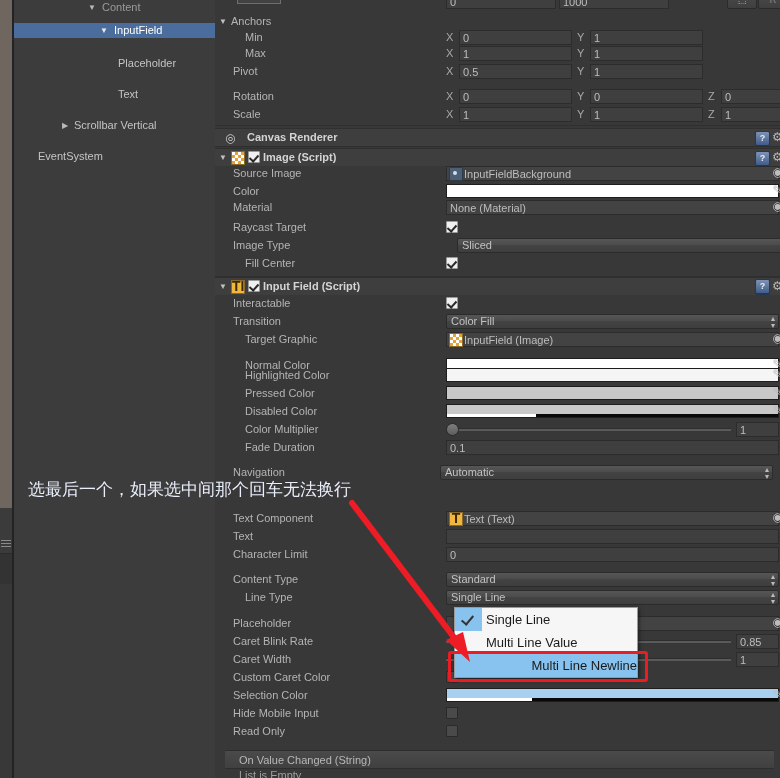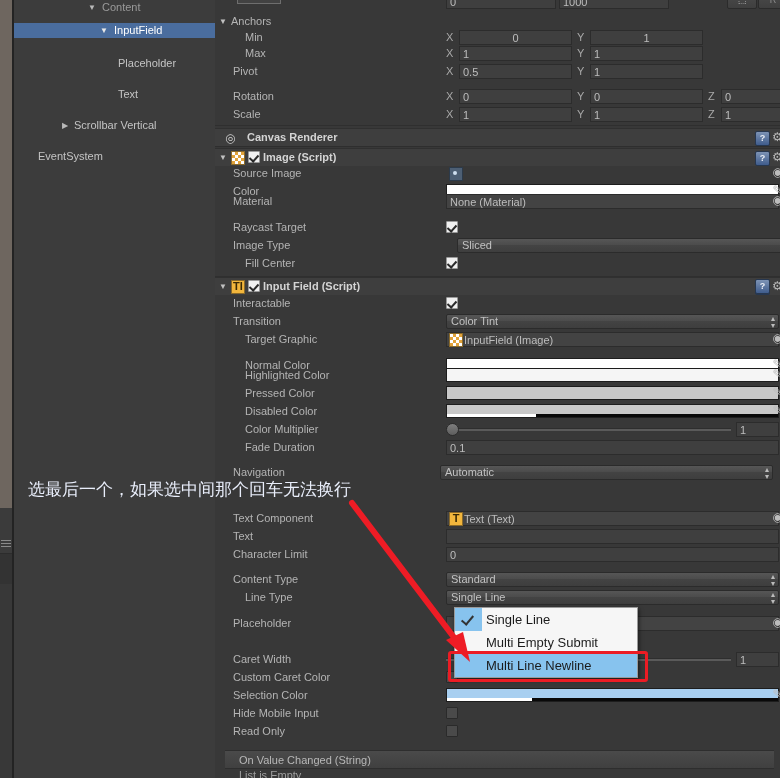--- a/index.html
+++ b/index.html
@@ -81,32 +81,32 @@
   .icon-eye{position:absolute;color:#cfcfcf;font-size:12px;}
 
   .img-ico{position:absolute;width:12px;height:12px;border:1px solid #8a6a2a;
      background:
        linear-gradient(45deg,#e2a33a 25%,transparent 25%) 0 0/6px 6px,
        linear-gradient(-45deg,#e2a33a 25%,transparent 25%) 0 3px/6px 6px,
        linear-gradient(45deg,transparent 75%,#e2a33a 75%) 3px -3px/6px 6px,
        linear-gradient(-45deg,transparent 75%,#e2a33a 75%) -3px 0/6px 6px,
        #fff;}
   .tmp-ico{position:absolute;width:12px;height:12px;background:#f2b63c;border:1px solid #8a6a2a;
-     color:#3a2a05;font-size:11px;font-weight:bold;line-height:11px;text-align:center;}
+     color:#3a2a05;font-size:14px;font-weight:bold;line-height:11px;text-align:center;}
   .sprite-ico{position:absolute;width:12px;height:12px;background:#4d5f74;border:1px solid #2c3a4a;}
   .sprite-ico:after{content:"";position:absolute;left:3px;top:3px;width:4px;height:4px;border-radius:50%;background:#cfe0f0;}
 
   .sep{position:absolute;left:0;width:565px;height:1px;background:#2f2f2f;}
 
   
   #dropdown{position:absolute;left:454px;top:607px;width:182px;height:69px;
      background:#f6f6f6;border:1px solid #9a9a9a;box-shadow:1px 2px 4px rgba(0,0,0,.55);z-index:40;}
   #dropdown .ditem{position:relative;height:23px;line-height:23px;font-size:13px;color:#1b1b1b;
      padding-left:31px;white-space:nowrap;}
-  #dropdown .ditem.hl{background:#87c3ee;}
+  #dropdown .ditem.hl{background:#87c3ee;text-align:right;}
   #dropdown .tickbox{position:absolute;left:0;top:0;width:27px;height:23px;background:#87c3ee;}
   #dropdown .tickbox:after{content:"";position:absolute;left:9px;top:5px;width:5px;height:10px;
      border:solid #333;border-width:0 2px 2px 0;transform:rotate(40deg);}
 
   
   #hl-box{position:absolute;left:448px;top:651px;width:194px;height:25px;
      border:3px solid #ec1c24;border-radius:3px;z-index:60;pointer-events:none;}
   #arrow{position:absolute;left:0;top:0;width:780px;height:778px;z-index:55;pointer-events:none;}
   #cn-note{position:absolute;left:28px;top:478px;z-index:50;font-size:17px;color:#e9eefb;
      font-family:"DejaVu Sans","Liberation Sans",sans-serif;white-space:nowrap;}
@@ -154,21 +154,21 @@
     <div class="field" style="left:344px;top:-6px;width:110px;">1000</div>
     <div class="btn" style="left:512px;top:-8px;width:30px;height:17px;line-height:15px;font-size:9px;">⬚</div>
     <div class="btn" style="left:543px;top:-8px;width:30px;height:17px;line-height:15px;font-size:9px;color:#8d8d8d;">R</div>
     <div style="position:absolute;left:22px;top:-12px;width:42px;height:14px;border:1px solid #6e6e6e;background:#424242;"></div>
 
     <div class="prop" style="top:14px;">
       <span class="foldout" style="left:4px;top:3px;">▼</span>
       <span class="plabel" style="left:16px;">Anchors</span>
     </div>
 
-    <div class="prop" style="top:30px;text-align:center;">
+    <div class="prop" style="top:30px;">
       <span class="plabel i2">Min</span>
       <span class="axis" style="left:231px;">X</span>
       <span class="field" style="left:244px;top:0;width:113px;">0</span>
       <span class="axis" style="left:362px;">Y</span>
       <span class="field" style="left:375px;top:0;width:113px;">1</span>
     </div>
 
     <div class="prop" style="top:46px;">
       <span class="plabel i2">Max</span>
       <span class="axis" style="left:231px;">X</span>
@@ -219,31 +219,34 @@
       <span class="foldout" style="left:4px;top:4px;">▼</span>
       <span class="img-ico" style="left:16px;top:2px;"></span>
       <span class="chk on" style="left:33px;top:2px;"></span>
       <span class="comp-title" style="left:48px;top:2px;">Image (Script)</span>
       <span class="icon-help" style="left:540px;top:2px;">?</span>
       <span class="icon-gear" style="left:556px;top:2px;">⚙</span>
     </div>
 
     <div class="prop" style="top:166px;">
       <span class="plabel i1">Source Image</span>
+      <span class="field obj" style="left:231px;top:0;width:333px;padding-left:17px;">
+        <span>InputFieldBackground</span>
+      </span>
       <span class="sprite-ico" style="left:234px;top:1px;"></span>
       <span class="icon-dot" style="left:556px;top:0;">◉</span>
     </div>
 
     <div class="prop" style="top:184px;">
       <span class="plabel i1">Color</span>
       <span class="swatch" style="left:231px;top:0;width:333px;background:#ffffff;"></span>
       <span class="icon-dot" style="left:556px;top:0;">✎</span>
     </div>
 
-    <div class="prop" style="top:194px;">
+    <div class="prop" style="top:200px;">
       <span class="plabel i1">Material</span>
       <span class="field obj" style="left:231px;top:0;width:333px;">None (Material)</span>
       <span class="icon-dot" style="left:556px;top:0;">◉</span>
     </div>
 
     <div class="prop" style="top:220px;">
       <span class="plabel i1">Raycast Target</span>
       <span class="chk on" style="left:231px;top:1px;"></span>
     </div>
 
@@ -275,21 +278,21 @@
     </div>
 
     <div class="prop" style="top:296px;">
       <span class="plabel i1">Interactable</span>
       <span class="chk on" style="left:231px;top:1px;"></span>
     </div>
 
     <div class="prop" style="top:314px;">
       <span class="plabel i1">Transition</span>
       <span class="popup" style="left:231px;top:0;width:333px;">
-        <span>Color Tint</span>
+        <span>Color Fill</span>
         <span class="arrows">
             <i>▴</i>
             <i>▾</i>
           </span>
       </span>
     </div>
 
     <div class="prop" style="top:332px;">
       <span class="plabel i2">Target Graphic</span>
       <span class="field obj" style="left:231px;top:0;width:333px;padding-left:17px;">
@@ -390,20 +393,27 @@
           </span>
       </span>
     </div>
 
     <div class="prop" style="top:616px;">
       <span class="plabel i1">Placeholder</span>
       <span class="field obj" style="left:231px;top:0;width:333px;"></span>
       <span class="icon-dot" style="left:556px;top:0;">◉</span>
     </div>
 
+    <div class="prop" style="top:634px;">
+      <span class="plabel i1">Caret Blink Rate</span>
+      <span class="slider" style="left:231px;top:0;width:285px;">
+        <span class="track"></span>
+      </span>
+      <span class="field" style="left:521px;top:0;width:43px;">0.85</span>
+    </div>
 
     <div class="prop" style="top:652px;">
       <span class="plabel i1">Caret Width</span>
       <span class="slider" style="left:231px;top:0;width:285px;">
         <span class="track"></span>
       </span>
       <span class="field" style="left:521px;top:0;width:43px;">1</span>
     </div>
 
     <div class="prop" style="top:670px;">
@@ -437,21 +447,21 @@
   <div class="icon-help" style="left:755px;top:279px;">?</div>
 
   <div id="cn-note">选最后一个，如果选中间那个回车无法换行</div>
 
   <div id="dropdown">
     <div class="ditem">
       <span class="tickbox"></span>
       <span>Single Line</span>
     </div>
     <div class="ditem">
-      <span>Multi Empty Submit</span>
+      <span>Multi Line Value</span>
     </div>
     <div class="ditem hl">
       <span>Multi Line Newline</span>
     </div>
   </div>
 
   <div id="hl-box"></div>
 
   <svg id="arrow" viewBox="0 0 780 778">
     <line x1="352" y1="503" x2="462" y2="648" stroke="#ee1c25" stroke-width="6" stroke-linecap="round"></line>

